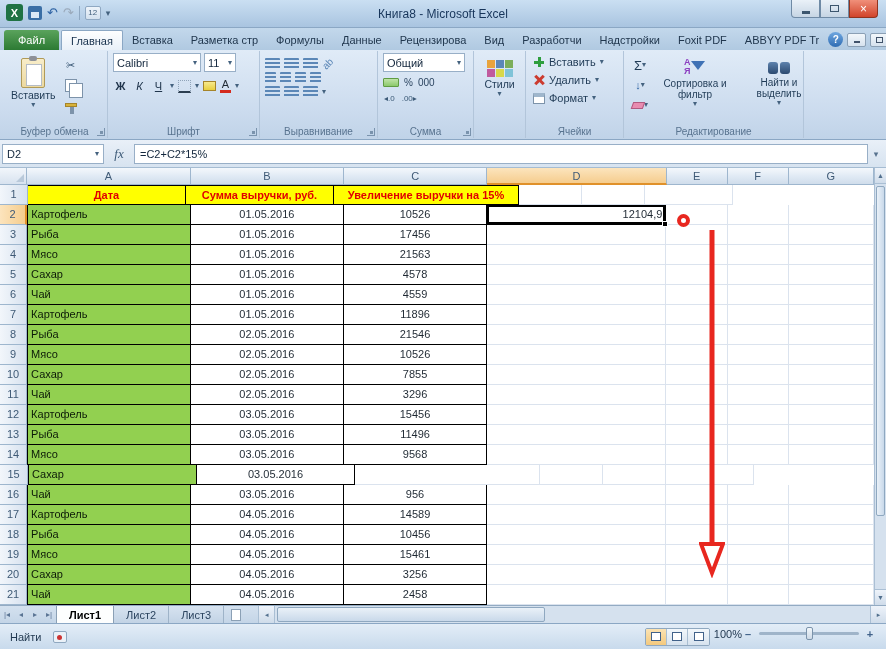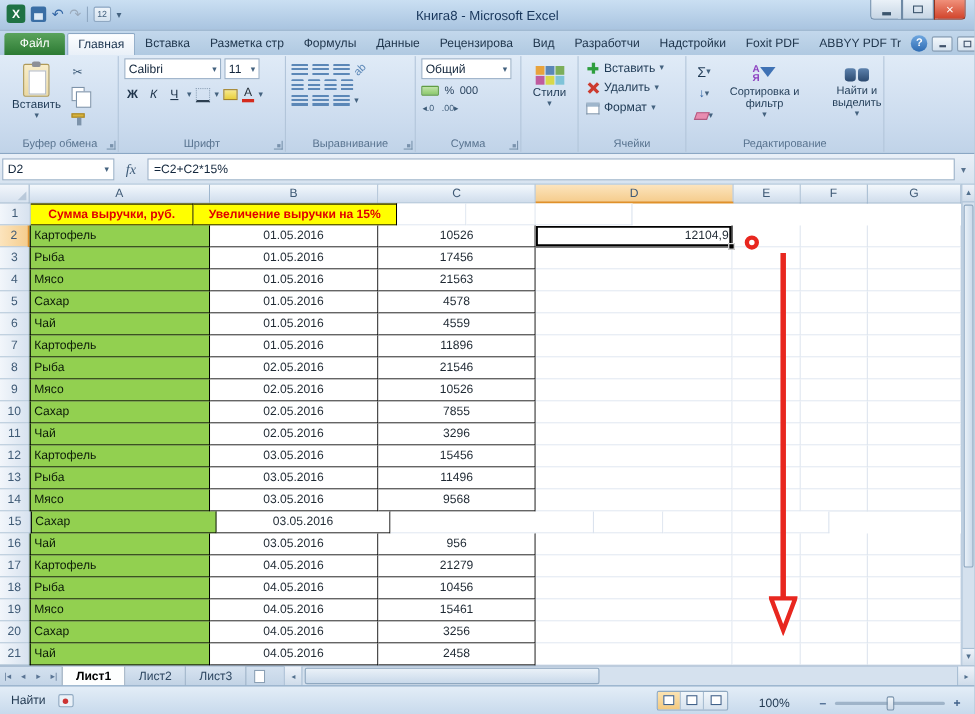--- a/index.html
+++ b/index.html
@@ -207,21 +207,21 @@
     background:linear-gradient(#eaf1f8,#c9d9ea);border:1px solid #8fa8c0;border-radius:2px;}
 
   
   #status-bar{position:absolute;left:0;right:0;bottom:0;height:26px;
     background:linear-gradient(#e3edf7,#c8daec);border-top:1px solid #8ba7c4;
     display:flex;align-items:center;padding:0 10px;color:#233a52;}
   .macro-ico{width:14px;height:12px;border:1px solid #8fa8c0;border-radius:2px;
     background:#eaf1f8;margin-left:12px;position:relative;}
   .macro-ico::after{content:"";position:absolute;left:3px;top:3px;width:5px;height:5px;
     border-radius:50%;background:#c33;}
-  .sb-right{margin-left:auto;display:flex;align-items:flex-end;gap:24px;}
+  .sb-right{margin-left:auto;display:flex;align-items:flex-start;gap:0;}
   .views{display:flex;border:1px solid #8fa8c0;border-radius:2px;overflow:hidden;}
   .view-btn{width:21px;height:16px;background:linear-gradient(#f2f7fb,#d6e2ee);
     display:flex;align-items:center;justify-content:center;border-right:1px solid #a9bed2;}
   .view-btn:last-child{border-right:none;}
   .view-btn.active{background:linear-gradient(#fbe3b3,#f3c97e);}
   .view-btn i{width:10px;height:9px;border:1px solid #41628a;background:#fff;display:block;}
   .zoom-lbl{min-width:32px;text-align:right;}
   .zoom-slider{display:flex;align-items:center;gap:5px;}
   .zs-minus,.zs-plus{width:12px;text-align:center;color:#41628a;font-weight:bold;}
   .zs-track{position:relative;width:100px;height:3px;background:#9fb4c9;border-radius:2px;}
@@ -467,20 +467,21 @@
         <div class="col-h" style="width: 158px;">B</div>
         <div class="col-h" style="width: 148px;">C</div>
         <div class="col-h sel" style="width: 185px;">D</div>
         <div class="col-h" style="width: 63px;">E</div>
         <div class="col-h" style="width: 63px;">F</div>
         <div class="col-h" style="width: 88px;">G</div>
       </div>
     <div id="grid-body">
         <div class="grow">
           <div class="row-h">1</div>
+          <div class="cell hdrc tbl" style="width: 158px;">Дата</div>
           <div class="cell hdrc tbl" style="width: 148px;">Сумма выручки, руб.</div>
           <div class="cell hdrc tbl" style="width: 185px;">Увеличение выручки на 15%</div>
           <div class="cell" style="width: 63px;"></div>
           <div class="cell" style="width: 63px;"></div>
           <div class="cell" style="width: 88px;"></div>
         </div>
         <div class="grow">
           <div class="row-h sel">2</div>
           <div class="cell lft grn tbl" style="width: 169px;">Картофель</div>
           <div class="cell ctr tbl" style="width: 158px;">01.05.2016</div>
@@ -626,21 +627,21 @@
           <div class="cell ctr tbl" style="width: 148px;">956</div>
           <div class="cell" style="width: 185px;"></div>
           <div class="cell" style="width: 63px;"></div>
           <div class="cell" style="width: 63px;"></div>
           <div class="cell" style="width: 88px;"></div>
         </div>
         <div class="grow">
           <div class="row-h">17</div>
           <div class="cell lft grn tbl" style="width: 169px;">Картофель</div>
           <div class="cell ctr tbl" style="width: 158px;">04.05.2016</div>
-          <div class="cell ctr tbl" style="width: 148px;">21279</div>
+          <div class="cell ctr tbl" style="width: 148px;">14589</div>
           <div class="cell" style="width: 185px;"></div>
           <div class="cell" style="width: 63px;"></div>
           <div class="cell" style="width: 63px;"></div>
           <div class="cell" style="width: 88px;"></div>
         </div>
         <div class="grow">
           <div class="row-h">18</div>
           <div class="cell lft grn tbl" style="width: 169px;">Рыба</div>
           <div class="cell ctr tbl" style="width: 158px;">04.05.2016</div>
           <div class="cell ctr tbl" style="width: 148px;">10456</div>

